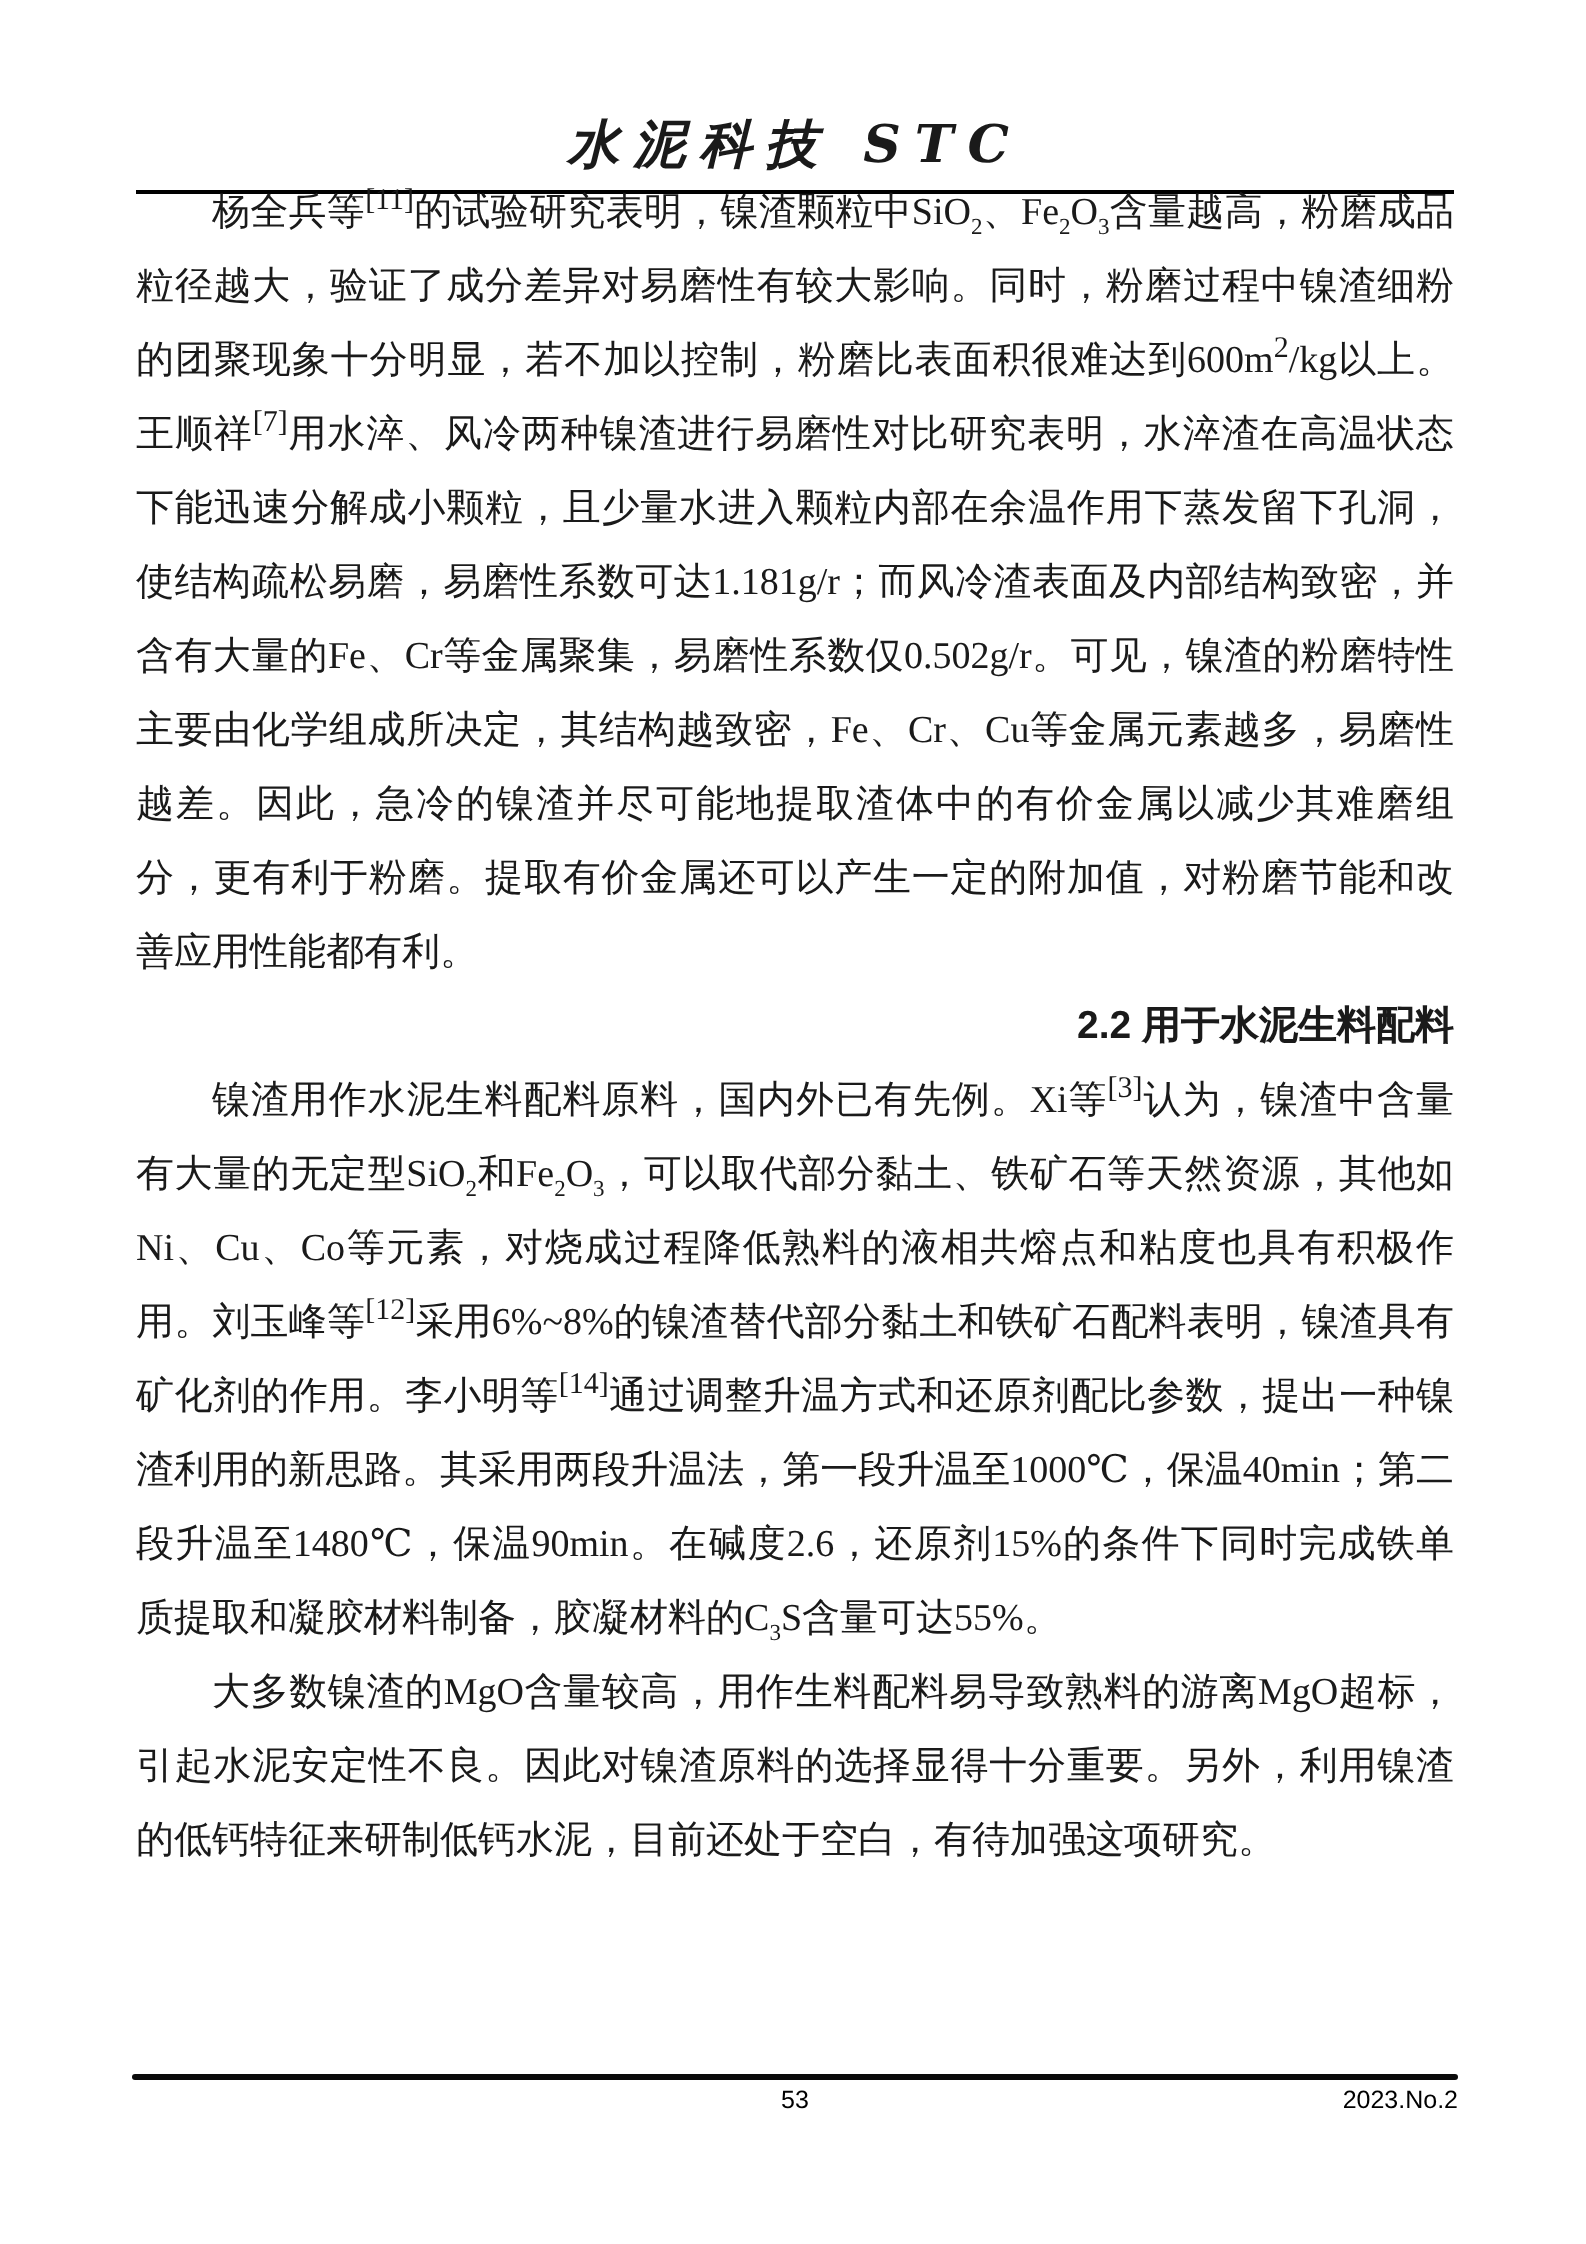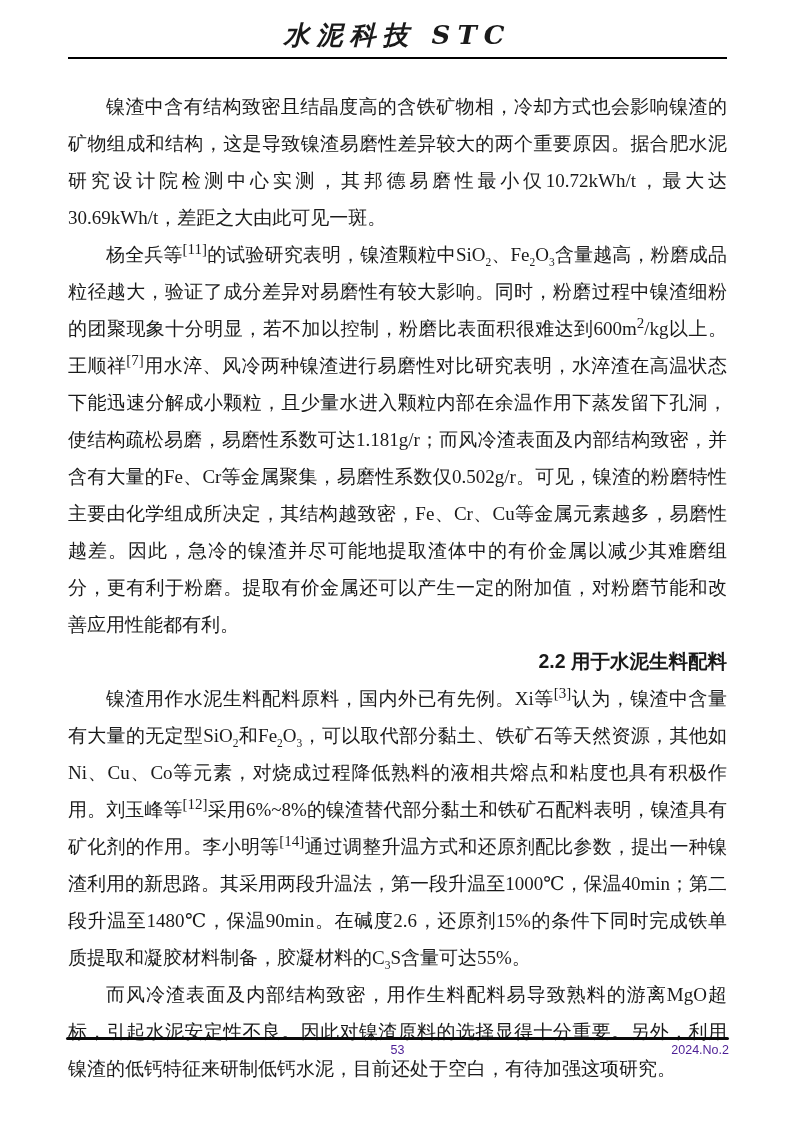--- a/index.html
+++ b/index.html
@@ -20,21 +20,21 @@
     right: 66px;
     top: 0;
   }
   .journal-title {
     text-align: center;
     font-family: "DejaVu Serif", serif;
     font-style: italic;
     font-weight: bold;
     font-size: 26px;
     letter-spacing: 7px;
-    padding-top: 18px;
+    padding-top: 56px;
     line-height: 34px;
   }
   .header-rule {
     margin-top: 5px;
     border-bottom: 2px solid #000000;
     height: 0;
   }
   .article-body {
     position: absolute;
     left: 68px;
@@ -76,21 +76,21 @@
     height: 3px;
     background: #0a0a0a;
     border-radius: 2px;
   }
   .footer-row {
     position: relative;
     margin-top: 3px;
     height: 18px;
     font-family: "Liberation Sans", "DejaVu Sans", sans-serif;
     font-size: 12.5px;
-    color: #4c1d95;
+    color: #000000;
   }
   .page-number {
     position: absolute;
     left: 0;
     right: 0;
     text-align: center;
   }
   .issue-label {
     position: absolute;
     right: 0;
@@ -101,28 +101,27 @@
 <body>
 
 <div class="page">
 
   <div class="page-header">
     <div class="journal-title">水泥科技 STC</div>
     <div class="header-rule"></div>
   </div>
 
   <div class="article-body">
-      <p class="para">镍渣中含有结构致密且结晶度高的含铁矿物相，冷却方式也会影响镍渣的矿物组成和结构，这是导致镍渣易磨性差异较大的两个重要原因。据合肥水泥研究设计院检测中心实测，其邦德易磨性最小仅10.72kWh/t，最大达30.69kWh/t，差距之大由此可见一斑。</p>
       <p class="para">杨全兵等<sup class="cite">[11]</sup>的试验研究表明，镍渣颗粒中SiO<sub>2</sub>、Fe<sub>2</sub>O<sub>3</sub>含量越高，粉磨成品粒径越大，验证了成分差异对易磨性有较大影响。同时，粉磨过程中镍渣细粉的团聚现象十分明显，若不加以控制，粉磨比表面积很难达到600m<sup class="cite">2</sup>/kg以上。王顺祥<sup class="cite">[7]</sup>用水淬、风冷两种镍渣进行易磨性对比研究表明，水淬渣在高温状态下能迅速分解成小颗粒，且少量水进入颗粒内部在余温作用下蒸发留下孔洞，使结构疏松易磨，易磨性系数可达1.181g/r；而风冷渣表面及内部结构致密，并含有大量的Fe、Cr等金属聚集，易磨性系数仅0.502g/r。可见，镍渣的粉磨特性主要由化学组成所决定，其结构越致密，Fe、Cr、Cu等金属元素越多，易磨性越差。因此，急冷的镍渣并尽可能地提取渣体中的有价金属以减少其难磨组分，更有利于粉磨。提取有价金属还可以产生一定的附加值，对粉磨节能和改善应用性能都有利。</p>
       <h2 class="section-heading">2.2 用于水泥生料配料</h2>
       <p class="para">镍渣用作水泥生料配料原料，国内外已有先例。Xi等<sup class="cite">[3]</sup>认为，镍渣中含量有大量的无定型SiO<sub>2</sub>和Fe<sub>2</sub>O<sub>3</sub>，可以取代部分黏土、铁矿石等天然资源，其他如Ni、Cu、Co等元素，对烧成过程降低熟料的液相共熔点和粘度也具有积极作用。刘玉峰等<sup class="cite">[12]</sup>采用6%~8%的镍渣替代部分黏土和铁矿石配料表明，镍渣具有矿化剂的作用。李小明等<sup class="cite">[14]</sup>通过调整升温方式和还原剂配比参数，提出一种镍渣利用的新思路。其采用两段升温法，第一段升温至1000℃，保温40min；第二段升温至1480℃，保温90min。在碱度2.6，还原剂15%的条件下同时完成铁单质提取和凝胶材料制备，胶凝材料的C<sub>3</sub>S含量可达55%。</p>
-      <p class="para">而风冷渣表面及内部结构致密，用作生料配料易导致熟料的游离MgO超标，引起水泥安定性不良。因此对镍渣原料的选择显得十分重要。另外，利用镍渣的低钙特征来研制低钙水泥，目前还处于空白，有待加强这项研究。</p>
+      <p class="para">大多数镍渣的MgO含量较高，用作生料配料易导致熟料的游离MgO超标，引起水泥安定性不良。因此对镍渣原料的选择显得十分重要。另外，利用镍渣的低钙特征来研制低钙水泥，目前还处于空白，有待加强这项研究。</p>
     </div>
 
   <div class="page-footer">
     <div class="footer-rule"></div>
     <div class="footer-row">
       <span class="page-number">53</span>
-      <span class="issue-label">2024.No.2</span>
+      <span class="issue-label">2023.No.2</span>
     </div>
   </div>
 
 </div>
 
 </body></html>

